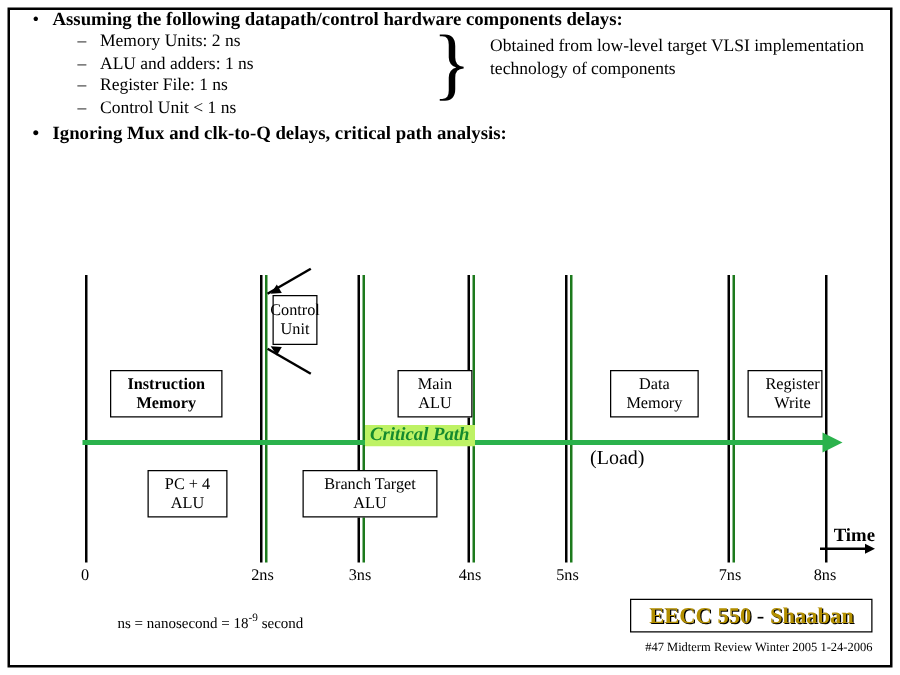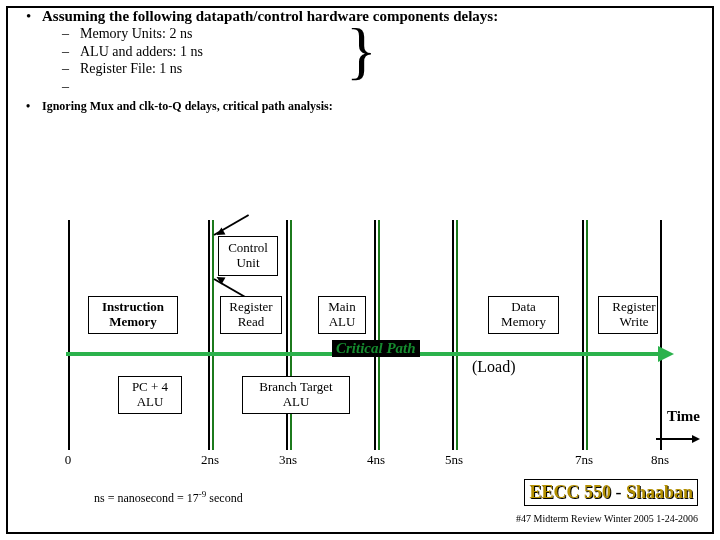--- a/index.html
+++ b/index.html
@@ -9,61 +9,61 @@
   .bullet { display: flex; padding: 0 18px; font-size: 15px; }
   .bullet .dot { width: 16px; }
   .bullet .txt { flex: 1; }
   .assume-line { font-weight: bold; }
   .subitems { padding-left: 54px; font-size: 14px; }
   .subitems .row { display: flex; line-height: 1.25; }
   .subitems .dash { width: 18px; }
   .delays-block { position: relative; }
   .brace { position: absolute; left: 338px; top: -6px; font-size: 64px; font-family: 'Times New Roman', serif; line-height: 1; }
   .brace-note { position: absolute; left: 384px; top: 4px; font-size: 14px; line-height: 1.25; width: 310px; }
-  .ignore-line { font-weight: bold; padding: 4px 18px 0; font-size: 12px; }
+  .ignore-line { font-weight: bold; padding: 4px 18px 0; font-size: 15px; }
   .diagram { position: absolute; top: 212px; left: 20px; width: 670px; height: 230px; }
   .tick { position: absolute; top: 0; width: 2px; height: 230px; background: #000; }
   .tick-green { background: #1c7a1c; }
   .tick-at-0 { left: 40px; }
   .tick-at-2 { left: 180px; }
   .tick-at-2b { left: 184px; }
   .tick-at-3 { left: 258px; }
   .tick-at-3b { left: 262px; }
   .tick-at-4 { left: 346px; }
   .tick-at-4b { left: 350px; }
   .tick-at-5 { left: 424px; }
   .tick-at-5b { left: 428px; }
   .tick-at-7 { left: 554px; }
   .tick-at-7b { left: 558px; }
   .tick-at-8 { left: 632px; }
   .box { position: absolute; border: 1px solid #000; background: #fff; font-size: 13px; display: flex; align-items: center; justify-content: center; text-align: center; line-height: 1.15; padding: 2px 4px; }
-  .box-cu { left: 190px; top: 16px; width: 60px; height: 40px; }
+  .box-cu { left: 190px; top: 16px; width: 36px; height: 40px; }
   .cu-arrow-top { position: absolute; left: 186px; top: 14px; width: 40px; height: 2px; background: #000; transform: rotate(-30deg); transform-origin: left center; }
   .cu-arrow-bot { position: absolute; left: 186px; top: 58px; width: 40px; height: 2px; background: #000; transform: rotate(30deg); transform-origin: left center; }
   .cu-arrow-tip1 { position: absolute; left: 188px; top: 9px; width: 0; height: 0; border-top: 4px solid transparent; border-bottom: 4px solid transparent; border-right: 8px solid #000; transform: rotate(-30deg); }
   .cu-arrow-tip2 { position: absolute; left: 188px; top: 55px; width: 0; height: 0; border-top: 4px solid transparent; border-bottom: 4px solid transparent; border-right: 8px solid #000; transform: rotate(30deg); }
   .box-im { left: 60px; top: 76px; width: 90px; height: 38px; font-weight: bold; }
   .box-rr { left: 192px; top: 76px; width: 62px; height: 38px; }
-  .box-alu { left: 290px; top: 76px; width: 48px; height: 38px; }
+  .box-alu { left: 290px; top: 76px; width: 60px; height: 38px; }
   .box-dm { left: 460px; top: 76px; width: 71px; height: 38px; }
   .box-rw { left: 570px; top: 76px; width: 60px; height: 38px; padding-left: 16px; }
   .box-pc4 { left: 90px; top: 156px; width: 64px; height: 38px; }
   .box-bt { left: 214px; top: 156px; width: 108px; height: 38px; }
   .crit-path-line { position: absolute; top: 132px; left: 38px; width: 596px; height: 4px; background: #2bb24c; }
   .crit-path-tip { position: absolute; top: 126px; left: 630px; width: 0; height: 0; border-top: 8px solid transparent; border-bottom: 8px solid transparent; border-left: 16px solid #2bb24c; }
-  .crit-label { position: absolute; top: 120px; left: 264px; font-style: italic; font-weight: bold; color: #158a2e; font-size: 15px; background: #000000; padding: 0 4px; margin-left: 40px; }
+  .crit-label { position: absolute; top: 120px; left: 264px; font-style: italic; font-weight: bold; color: #158a2e; font-size: 15px; background: #bef264; padding: 0 4px; }
   .load-label { position: absolute; top: 138px; left: 444px; font-size: 16px; }
-  .time-label { position: absolute; top: 188px; right: -2px; font-size: 15px; font-weight: bold; }
+  .time-label { position: absolute; top: 201px; right: -2px; font-size: 15px; font-weight: bold; }
   .time-arrow { position: absolute; top: 218px; right: 6px; width: 36px; height: 2px; background: #000; }
   .time-arrow:after { content: ''; position: absolute; right: -8px; top: -3px; width: 0; height: 0; border-top: 4px solid transparent; border-bottom: 4px solid transparent; border-left: 8px solid #000; }
   .axis { position: absolute; top: 444px; left: 20px; width: 670px; font-size: 13px; }
   .axlbl { position: absolute; transform: translateX(-50%); }
   .footnote { position: absolute; bottom: 26px; left: 86px; font-size: 12px; }
   .sup { font-size: 9px; vertical-align: super; }
-  .course-box { position: absolute; bottom: 26px; right: 14px; border: 1px solid #000; font-size: 18px; padding: 2px 4px; font-family: 'Times New Roman', serif; }
+  .course-box { position: absolute; bottom: 26px; right: 14px; border: 1px solid #000; font-size: 18px; padding: 2px 14px; font-family: 'Times New Roman', serif; }
   .course-box .yel { color: #b38f00; font-weight: bold; text-shadow: 1px 1px 0 #000; }
   .page-meta { position: absolute; bottom: 8px; right: 14px; font-size: 10px; }
 </style>
 </head>
 <body>
 
 <div class="frame">
 
   <div class="bullet">
     <span class="dot">•</span>
@@ -79,23 +79,25 @@
       <div class="row">
           <span class="dash">–</span>
           <span>ALU and adders: 1 ns</span>
         </div>
       <div class="row">
           <span class="dash">–</span>
           <span>Register File: 1 ns</span>
         </div>
       <div class="row">
           <span class="dash">–</span>
+          <span>Control Unit &lt; 1 ns</span>
         </div>
     </div>
     <div class="brace">}</div>
+    <div class="brace-note">Obtained from low-level target VLSI implementation technology of components</div>
   </div>
 
   <div class="ignore-line">
     <span class="dot" style="display:inline-block;width:16px">•</span><span>Ignoring Mux and clk-to-Q delays, critical path analysis:</span>
   </div>
 
   <div class="diagram">
     <div class="tick tick-at-0"></div>
     <div class="tick tick-at-2"></div>
     <div class="tick tick-green tick-at-2b"></div>
@@ -109,21 +111,20 @@
     <div class="tick tick-green tick-at-7b"></div>
     <div class="tick tick-at-8"></div>
 
     <div class="cu-arrow-top"></div>
     <div class="cu-arrow-tip1"></div>
     <div class="cu-arrow-bot"></div>
     <div class="cu-arrow-tip2"></div>
 
     <div class="box box-cu">Control Unit</div>
     <div class="box box-im">Instruction Memory</div>
-    <div class="box box-rr">Register Read</div>
     <div class="box box-alu">Main ALU</div>
     <div class="box box-dm">Data Memory</div>
     <div class="box box-rw">Register Write</div>
     <div class="box box-pc4">PC + 4 ALU</div>
     <div class="box box-bt">Branch Target ALU</div>
 
     <div class="crit-path-line"></div>
     <div class="crit-path-tip"></div>
     <div class="crit-label">Critical Path</div>
     <div class="load-label">(Load)</div>
@@ -136,20 +137,20 @@
     <span class="axlbl" style="left:40px">0</span>
     <span class="axlbl" style="left:182px">2ns</span>
     <span class="axlbl" style="left:260px">3ns</span>
     <span class="axlbl" style="left:348px">4ns</span>
     <span class="axlbl" style="left:426px">5ns</span>
     <span class="axlbl" style="left:556px">7ns</span>
     <span class="axlbl" style="left:632px">8ns</span>
   </div>
 
   <div class="footnote">
-    <span>ns = nanosecond = 17</span><span class="sup">-9</span><span> second</span>
+    <span>ns = nanosecond = 18</span><span class="sup">-9</span><span> second</span>
   </div>
 
   <div class="course-box">
     <span class="yel">EECC 550</span><span> - </span><span class="yel">Shaaban</span>
   </div>
   <div class="page-meta">#47  Midterm Review  Winter 2005 1-24-2006</div>
 </div>
 
 </body></html>

